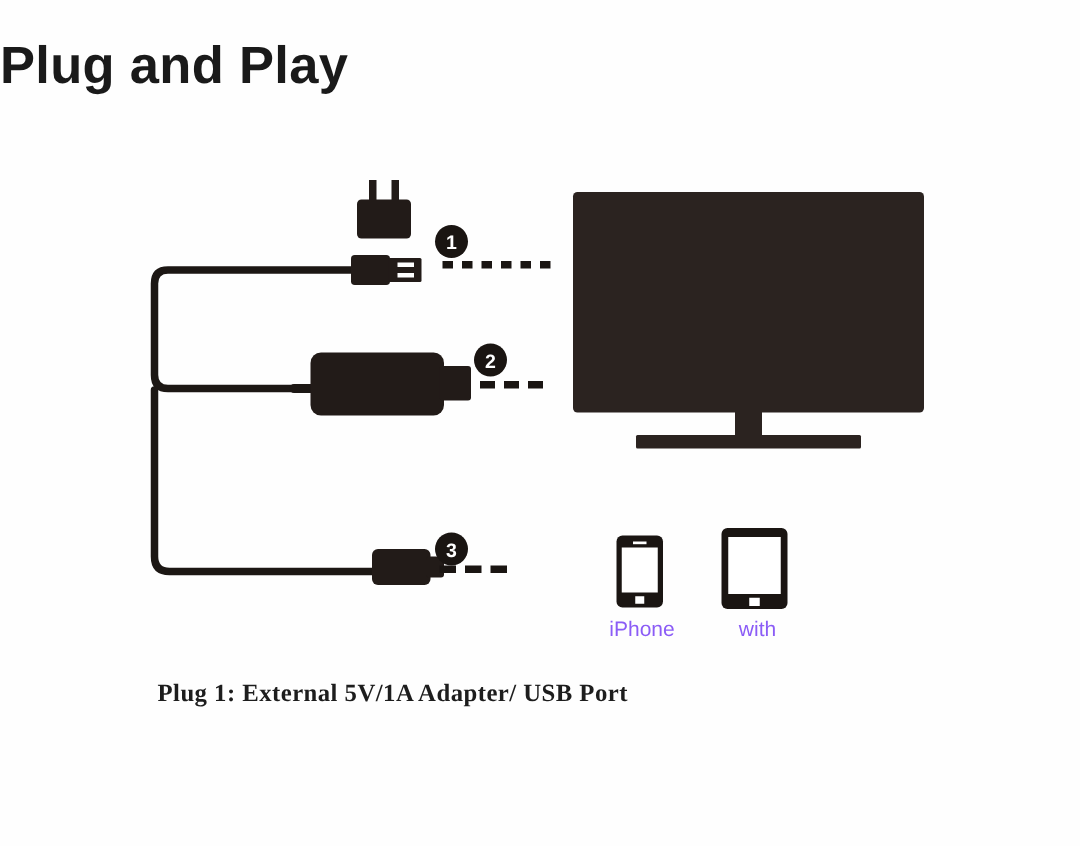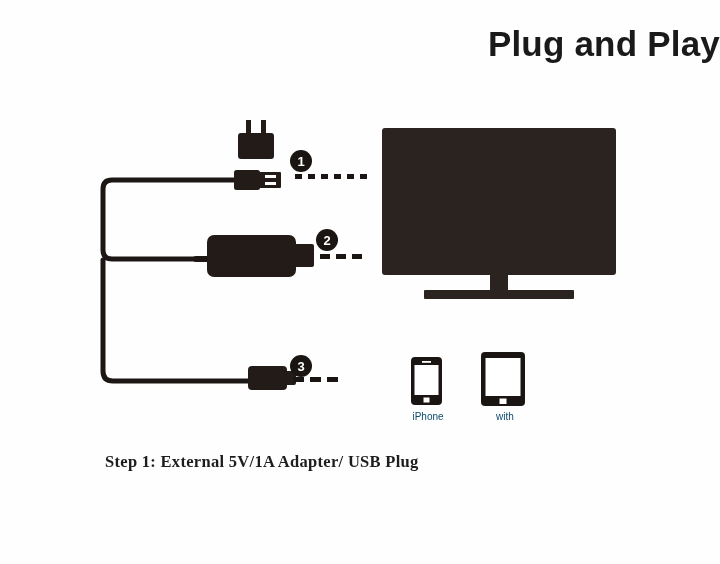--- a/index.html
+++ b/index.html
@@ -23,43 +23,43 @@
     height: 564px;
     background: #fefefe;
   }
 
   
   .title {
     position: absolute;
     left: 0;
     top: 24px;
     width: 720px;
-    text-align: right;
+    text-align: left;
     font-family: "Liberation Sans", sans-serif;
     font-weight: bold;
     font-size: 35px;
     letter-spacing: 0.2px;
     color: #1a1a1a;
   }
 
   
   #diagram {
     position: absolute;
     left: 0;
     top: 0;
     width: 720px;
     height: 564px;
   }
 
   
   .dev-label {
     position: absolute;
     font-family: "Liberation Sans", sans-serif;
-    font-size: 10px;
-    color: #0c4a6e;
+    font-size: 14px;
+    color: #8b5cf6;
     text-align: center;
     white-space: nowrap;
   }
   #iphone-label { left: 393px; top: 411px; width: 70px; }
   #ipad-label   { left: 470px; top: 411px; width: 70px; }
 
   
   .steps {
     position: absolute;
     left: 105px;
@@ -183,16 +183,16 @@
       <rect x="485.5" y="358" width="35" height="38" fill="#ffffff"></rect>
       <rect x="499.5" y="398.5" width="7" height="5.5" fill="#ffffff"></rect>
     </g>
 
   </svg>
 
   <div class="dev-label" id="iphone-label">iPhone</div>
   <div class="dev-label" id="ipad-label">with</div>
 
   <div class="steps">
-    <p class="step-line">Step 1: External 5V/1A Adapter/ USB Plug</p>
+    <p class="step-line">Plug 1: External 5V/1A Adapter/ USB Port</p>
   </div>
 
 </div>
 
 </body></html>

